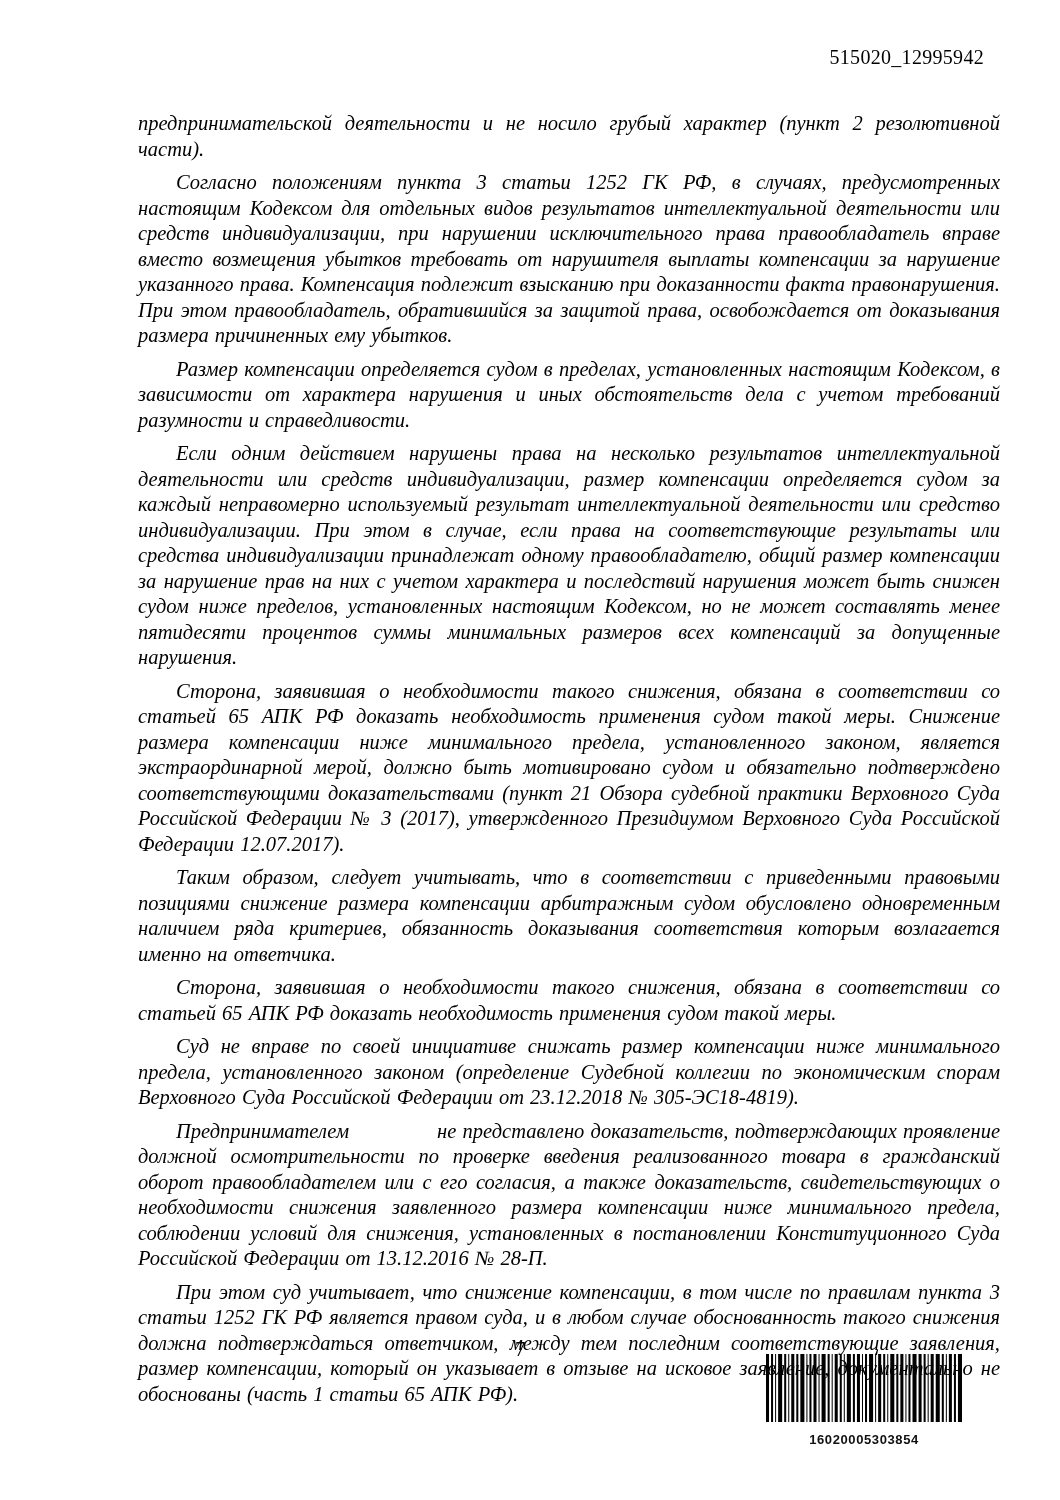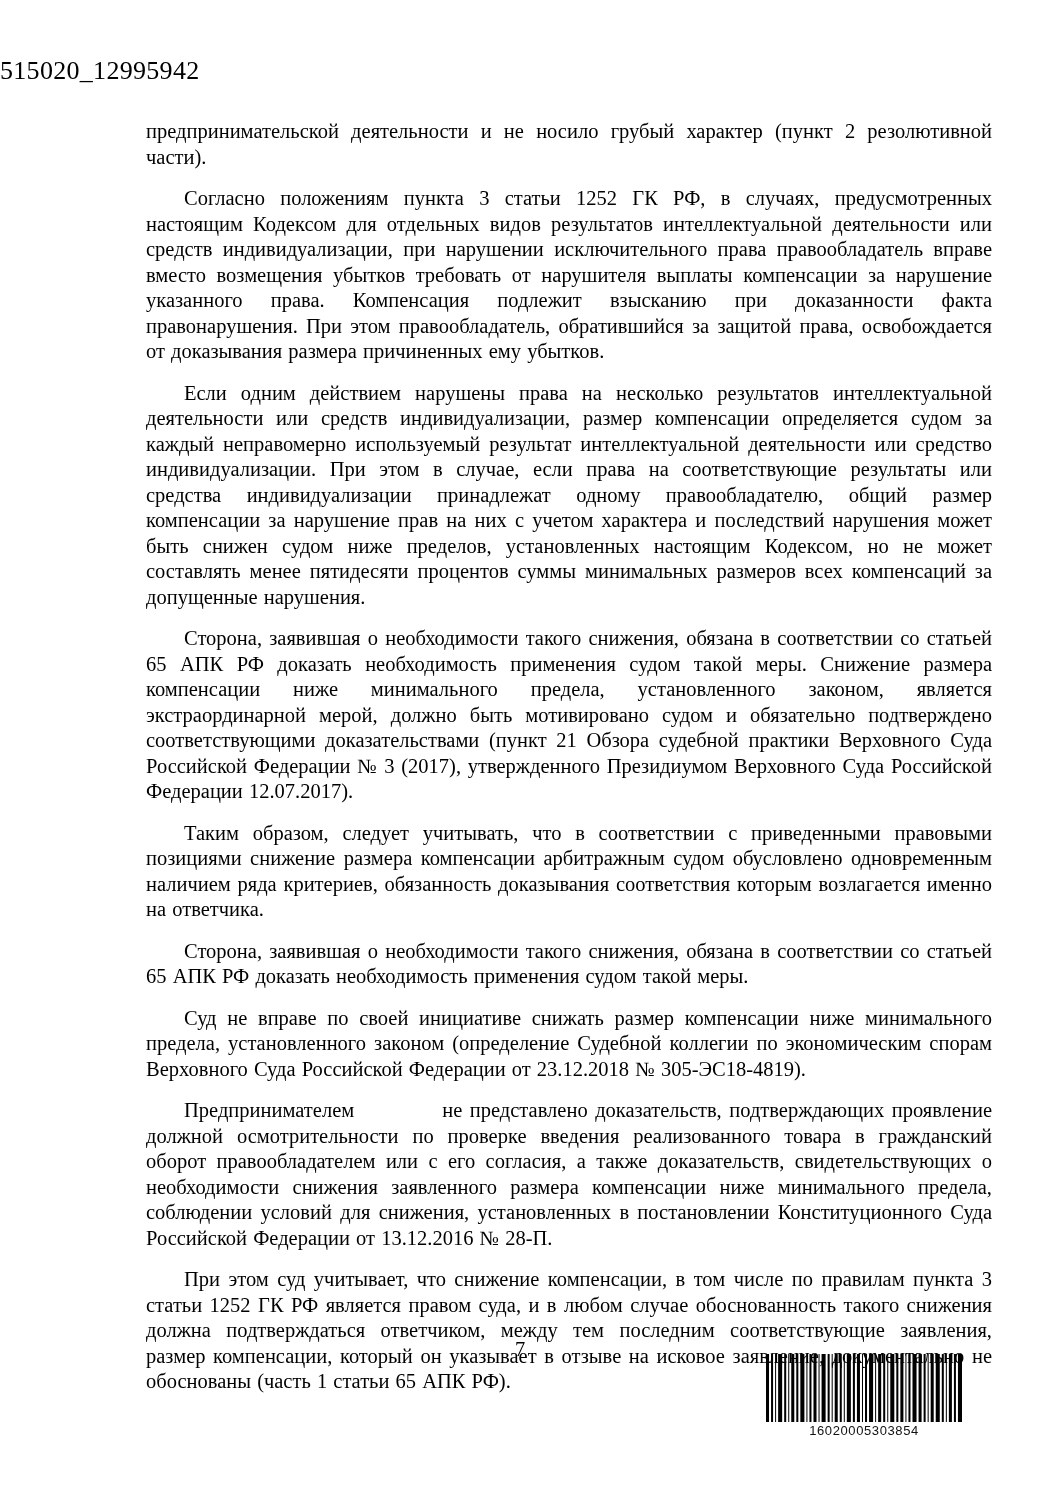--- a/index.html
+++ b/index.html
@@ -12,40 +12,42 @@
     width: 1060px;
     height: 1500px;
     margin: 0 auto;
     background: #ffffff;
     color: #000000;
     font-family: "Liberation Serif", "DejaVu Serif", serif;
     overflow: hidden;
   }
   .doc-number {
     position: absolute;
-    top: 56px;
+    top: 46px;
     left: 0;
     right: 76px;
-    font-size: 26px;
+    text-align: right;
+    font-size: 20px;
     letter-spacing: 0.3px;
   }
   .content {
     position: absolute;
     top: 103px;
     left: 130px;
     width: 878px;
     font-size: 20.5px;
     line-height: 25.5px;
     text-align: justify;
   }
   .content p {
-    margin: 16px;
+    margin: 8px;
     padding: 0;
     text-indent: 38px;
     word-spacing: 1px;
+    font-style: italic;
   }
   .content p.continuation {
     text-indent: 0;
   }
   .redaction-gap {
     display: inline-block;
     width: 88px;
     height: 1px;
   }
   .page-number {
@@ -62,37 +64,39 @@
     top: 1354px;
     width: 196px;
     text-align: center;
   }
   .barcode-bars {
     display: block;
     width: 196px;
     height: 68px;
   }
   .barcode-number {
-    margin-top: 1px;
+    margin-top: 10px;
     font-family: "Liberation Sans", "DejaVu Sans", sans-serif;
     font-size: 13px;
     letter-spacing: 0.6px;
     color: #111111;
+    font-weight: bold;
   }
 </style>
 </head>
 <body>
 
 <div class="page">
 
   <div class="doc-number">515020_12995942</div>
 
   <div class="content">
     <p class="continuation">предпринимательской деятельности и не носило грубый характер (пункт 2 резолютивной части).</p>
     <p>Согласно положениям пункта 3 статьи 1252 ГК РФ, в случаях, предусмотренных настоящим Кодексом для отдельных видов результатов интеллектуальной деятельности или средств индивидуализации, при нарушении исключительного права правообладатель вправе вместо возмещения убытков требовать от нарушителя выплаты компенсации за нарушение указанного права. Компенсация подлежит взысканию при доказанности факта правонарушения. При этом правообладатель, обратившийся за защитой права, освобождается от доказывания размера причиненных ему убытков.</p>
+    <p>Размер компенсации определяется судом в пределах, установленных настоящим Кодексом, в зависимости от характера нарушения и иных обстоятельств дела с учетом требований разумности и справедливости.</p>
     <p>Если одним действием нарушены права на несколько результатов интеллектуальной деятельности или средств индивидуализации, размер компенсации определяется судом за каждый неправомерно используемый результат интеллектуальной деятельности или средство индивидуализации. При этом в случае, если права на соответствующие результаты или средства индивидуализации принадлежат одному правообладателю, общий размер компенсации за нарушение прав на них с учетом характера и последствий нарушения может быть снижен судом ниже пределов, установленных настоящим Кодексом, но не может составлять менее пятидесяти процентов суммы минимальных размеров всех компенсаций за допущенные нарушения.</p>
     <p>Сторона, заявившая о необходимости такого снижения, обязана в соответствии со статьей 65 АПК РФ доказать необходимость применения судом такой меры. Снижение размера компенсации ниже минимального предела, установленного законом, является экстраординарной мерой, должно быть мотивировано судом и обязательно подтверждено соответствующими доказательствами (пункт 21 Обзора судебной практики Верховного Суда Российской Федерации № 3 (2017), утвержденного Президиумом Верховного Суда Российской Федерации 12.07.2017).</p>
     <p>Таким образом, следует учитывать, что в соответствии с приведенными правовыми позициями снижение размера компенсации арбитражным судом обусловлено одновременным наличием ряда критериев, обязанность доказывания соответствия которым возлагается именно на ответчика.</p>
     <p>Сторона, заявившая о необходимости такого снижения, обязана в соответствии со статьей 65 АПК РФ доказать необходимость применения судом такой меры.</p>
     <p>Суд не вправе по своей инициативе снижать размер компенсации ниже минимального предела, установленного законом (определение Судебной коллегии по экономическим спорам Верховного Суда Российской Федерации от 23.12.2018 № 305-ЭС18-4819).</p>
     <p><span>Предпринимателем</span><span class="redaction-gap"></span><span>не представлено доказательств, подтверждающих проявление должной осмотрительности по проверке введения реализованного товара в гражданский оборот правообладателем или с его согласия, а также доказательств, свидетельствующих о необходимости снижения заявленного размера компенсации ниже минимального предела, соблюдении условий для снижения, установленных в постановлении Конституционного Суда Российской Федерации от 13.12.2016 № 28-П.</span></p>
     <p>При этом суд учитывает, что снижение компенсации, в том числе по правилам пункта 3 статьи 1252 ГК РФ является правом суда, и в любом случае обоснованность такого снижения должна подтверждаться ответчиком, между тем последним соответствующие заявления, размер компенсации, который он указывает в отзыве на исковое заявление, документально не обоснованы (часть 1 статьи 65 АПК РФ).</p>
   </div>
 
   <div class="page-number">7</div>

